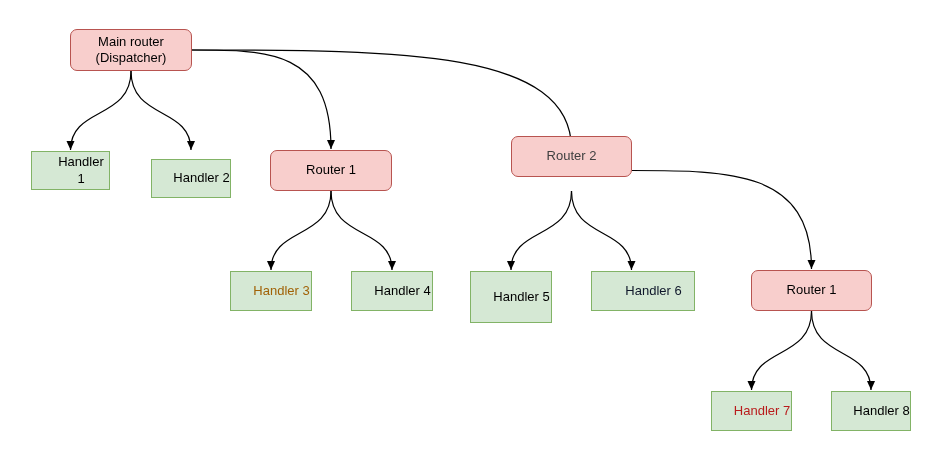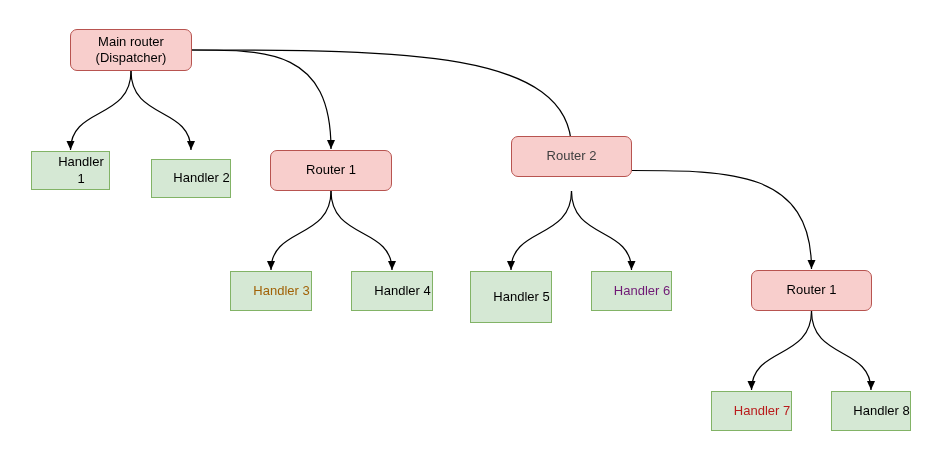--- a/index.html
+++ b/index.html
@@ -59,18 +59,18 @@
   <div id="node-layer">
       <div class="node router" style="left: 70px; top: 29px; width: 122px; height: 42px; background: rgb(248, 206, 204); border: 1px solid rgb(184, 84, 80); color: rgb(0, 0, 0);">Main router
 (Dispatcher)</div>
       <div class="node handler" style="left: 31px; top: 151px; width: 79px; height: 39px; background: rgb(213, 232, 212); border: 1px solid rgb(130, 179, 102); color: rgb(0, 0, 0);">Handler 1</div>
       <div class="node handler" style="left: 151px; top: 151px; width: 80px; height: 39px; background: rgb(213, 232, 212); border: 1px solid rgb(130, 179, 102); color: rgb(0, 0, 0); margin-top: 8px;">Handler 2</div>
       <div class="node router" style="left: 270px; top: 150px; width: 122px; height: 41px; background: rgb(248, 206, 204); border: 1px solid rgb(184, 84, 80); color: rgb(0, 0, 0);">Router 1</div>
       <div class="node router" style="left: 511px; top: 136px; width: 121px; height: 41px; background: rgb(248, 206, 204); border: 1px solid rgb(184, 84, 80); color: #404040;">Router 2</div>
       <div class="node handler" style="left: 230px; top: 271px; width: 82px; height: 40px; background: rgb(213, 232, 212); border: 1px solid rgb(130, 179, 102); color: #a16207;">Handler 3</div>
       <div class="node handler" style="left: 351px; top: 271px; width: 82px; height: 40px; background: rgb(213, 232, 212); border: 1px solid rgb(130, 179, 102); color: rgb(0, 0, 0);">Handler 4</div>
       <div class="node handler" style="left: 470px; top: 271px; width: 82px; height: 52px; background: rgb(213, 232, 212); border: 1px solid rgb(130, 179, 102); color: rgb(0, 0, 0);">Handler 5</div>
-      <div class="node handler" style="left: 591px; top: 271px; width: 81px; height: 40px; background: rgb(213, 232, 212); border: 1px solid rgb(130, 179, 102); color: #701a75;">Handler 6</div>
+      <div class="node handler" style="left: 591px; top: 271px; width: 104px; height: 40px; background: rgb(213, 232, 212); border: 1px solid rgb(130, 179, 102); color: #0f172a;">Handler 6</div>
       <div class="node router" style="left: 751px; top: 270px; width: 121px; height: 41px; background: rgb(248, 206, 204); border: 1px solid rgb(184, 84, 80); color: rgb(0, 0, 0);">Router 1</div>
       <div class="node handler" style="left: 711px; top: 391px; width: 81px; height: 40px; background: rgb(213, 232, 212); border: 1px solid rgb(130, 179, 102); color: #b91c1c;">Handler 7</div>
       <div class="node handler" style="left: 831px; top: 391px; width: 80px; height: 40px; background: rgb(213, 232, 212); border: 1px solid rgb(130, 179, 102); color: rgb(0, 0, 0);">Handler 8</div>
     </div>
 </div>
 
 </body></html>

